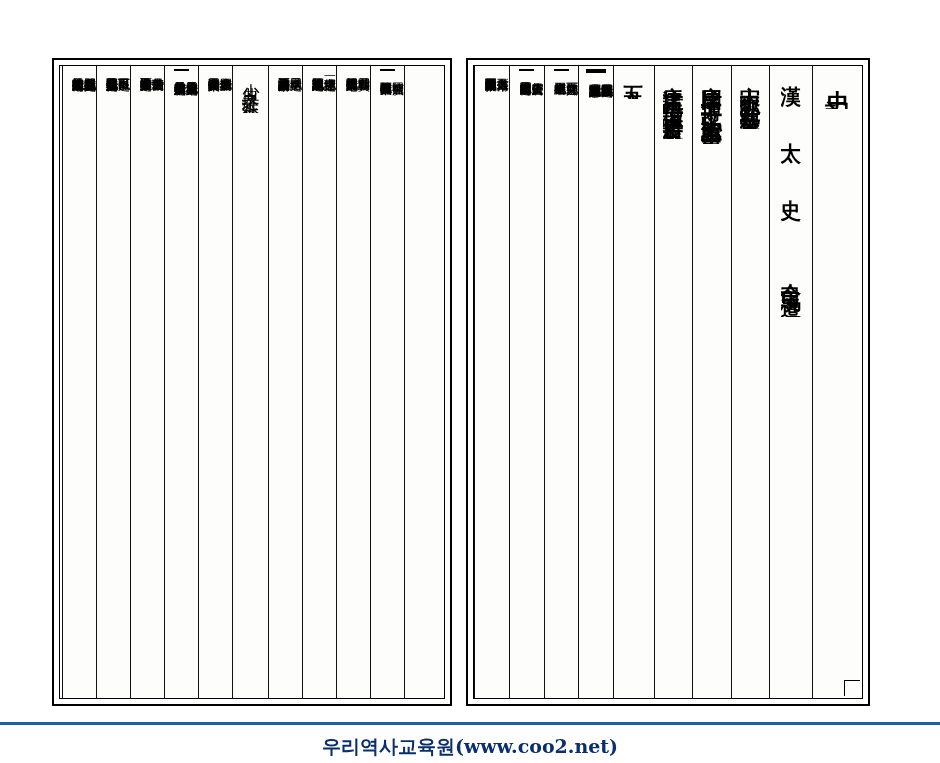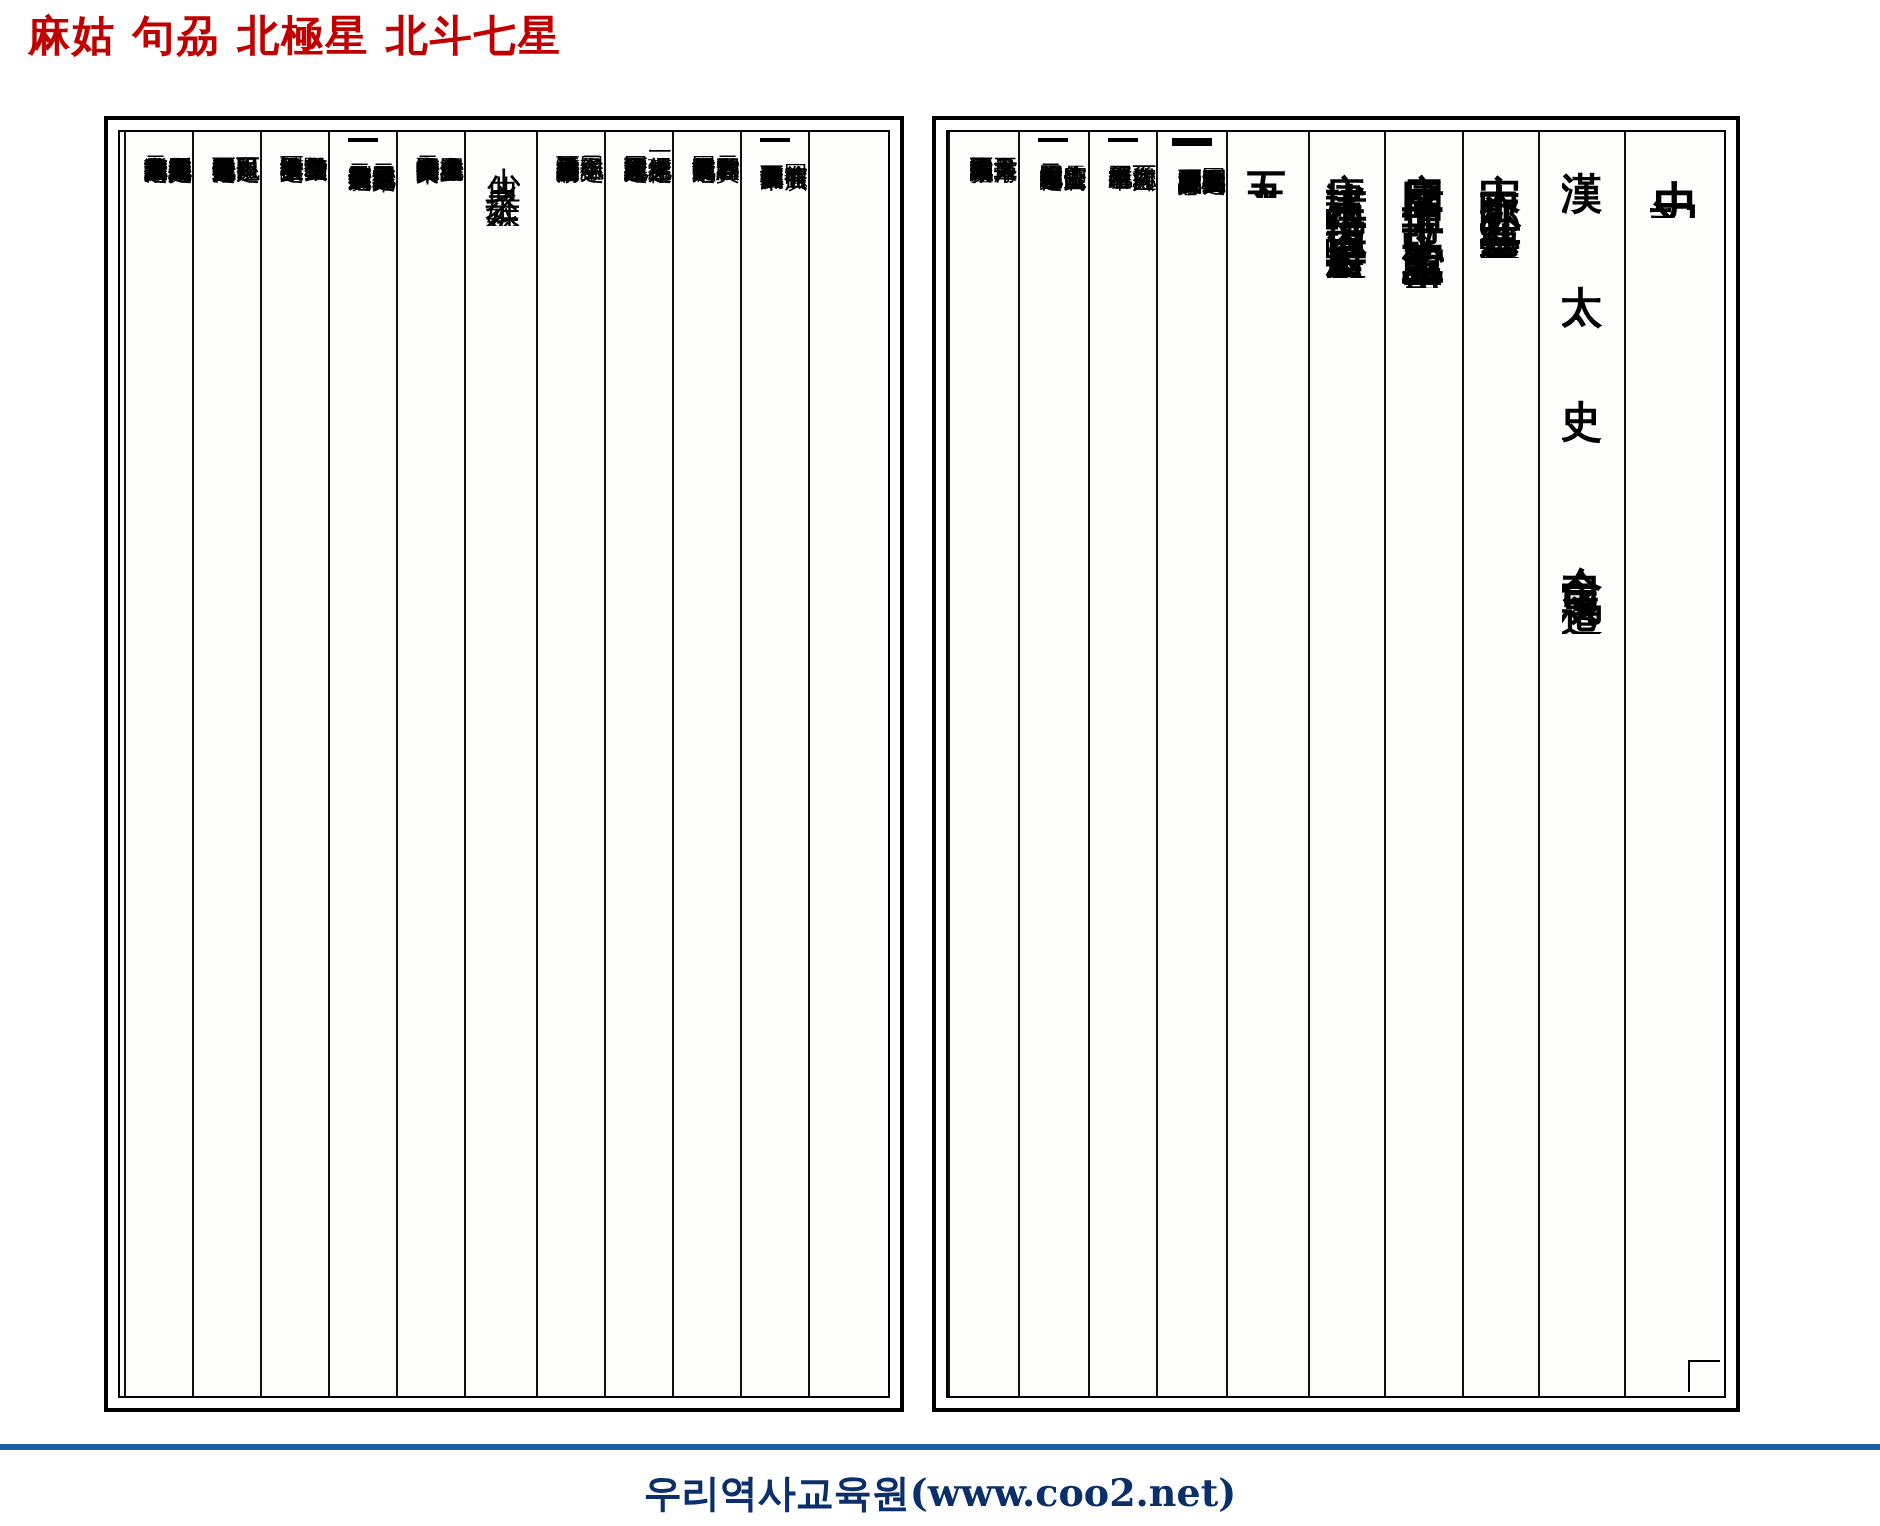--- a/index.html
+++ b/index.html
@@ -162,21 +162,20 @@
     font-family: "DejaVu Serif", serif;
     font-size: 19px;
     font-weight: bold;
     color: #0a2f6b;
   }
 </style>
 </head>
 <body>
 
 <div id="header">
-  <div id="header-left">麻姑 句刕 北極星  北斗七星</div>
 </div>
 
 <div id="scan-area">
 
   <div class="page-frame" id="page-left">
     <div class="page-inner">
       <div class="columns">
 
         <div class="col" style="width:40px">
           <span class="vtext big">黃帝者</span>

